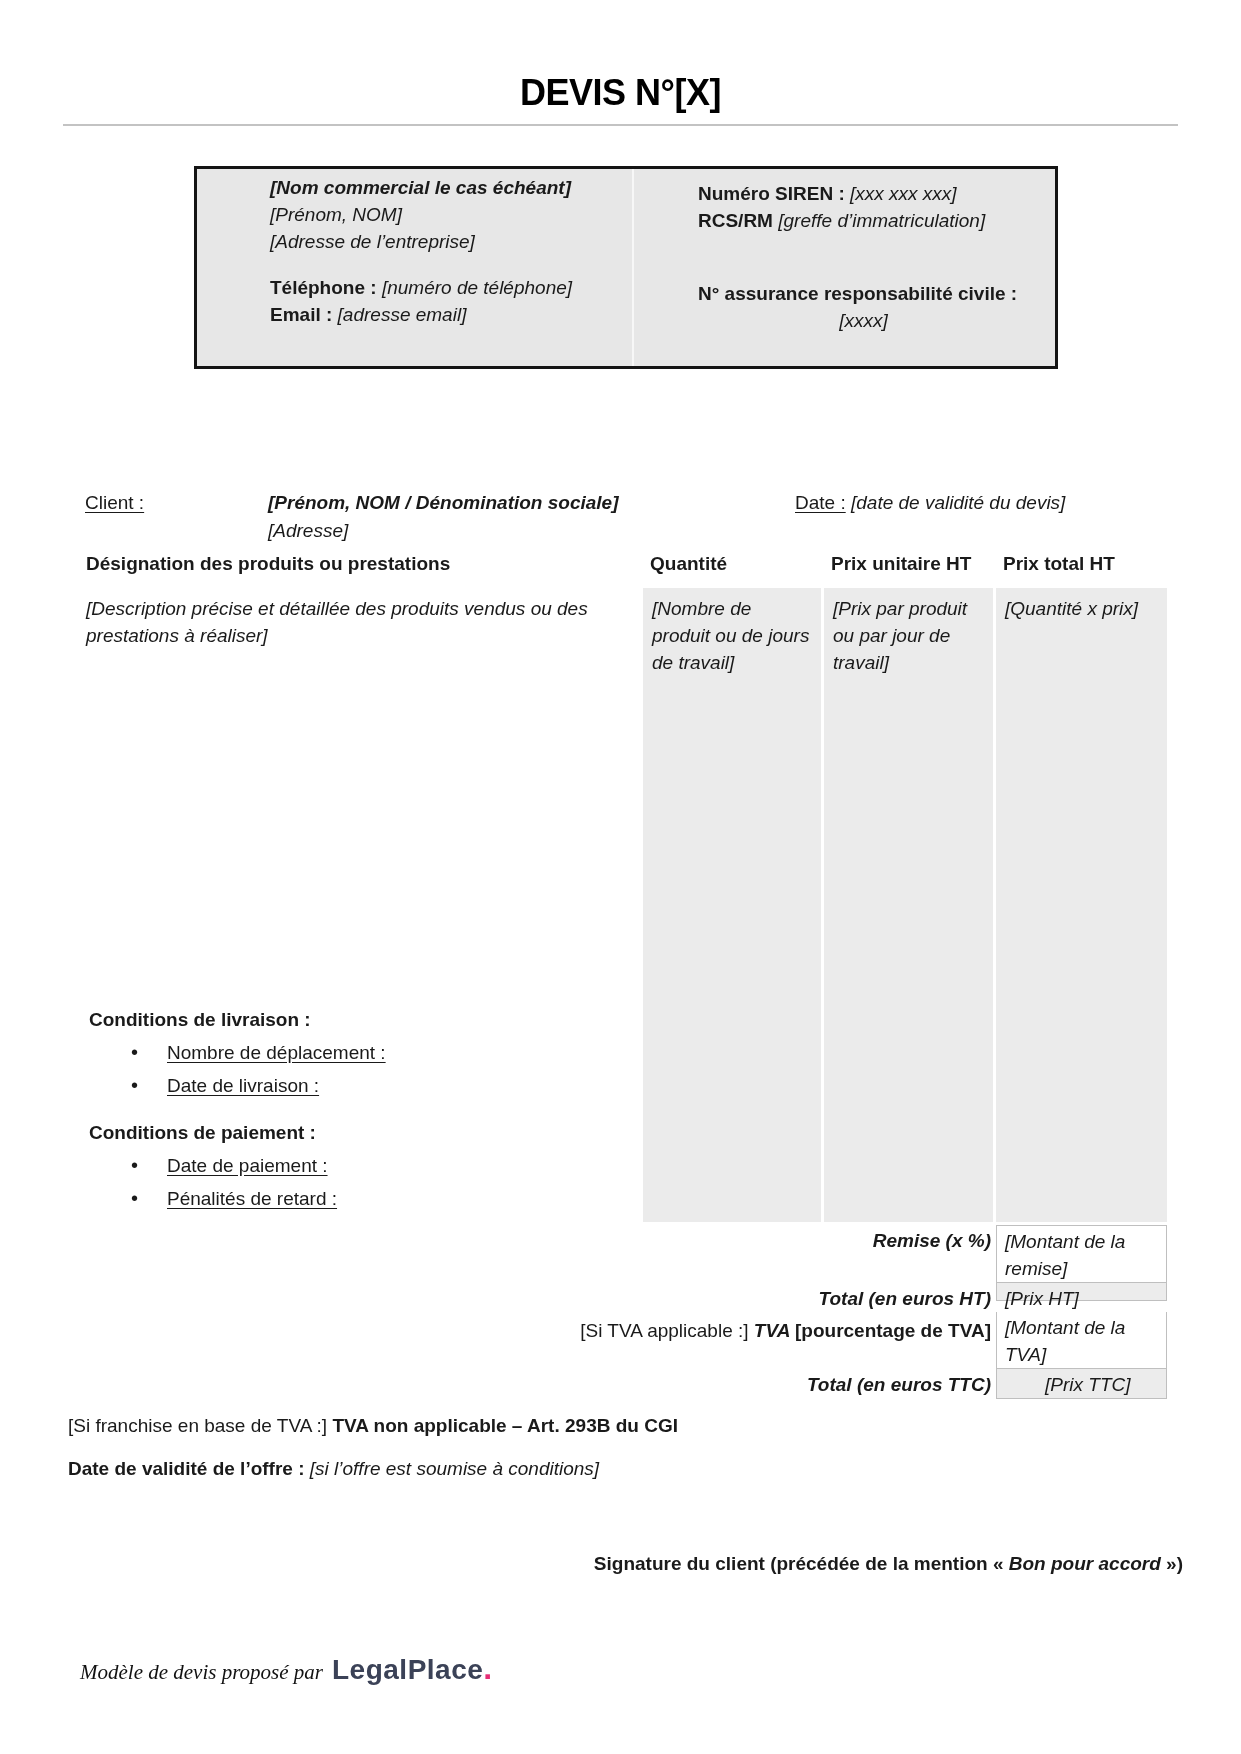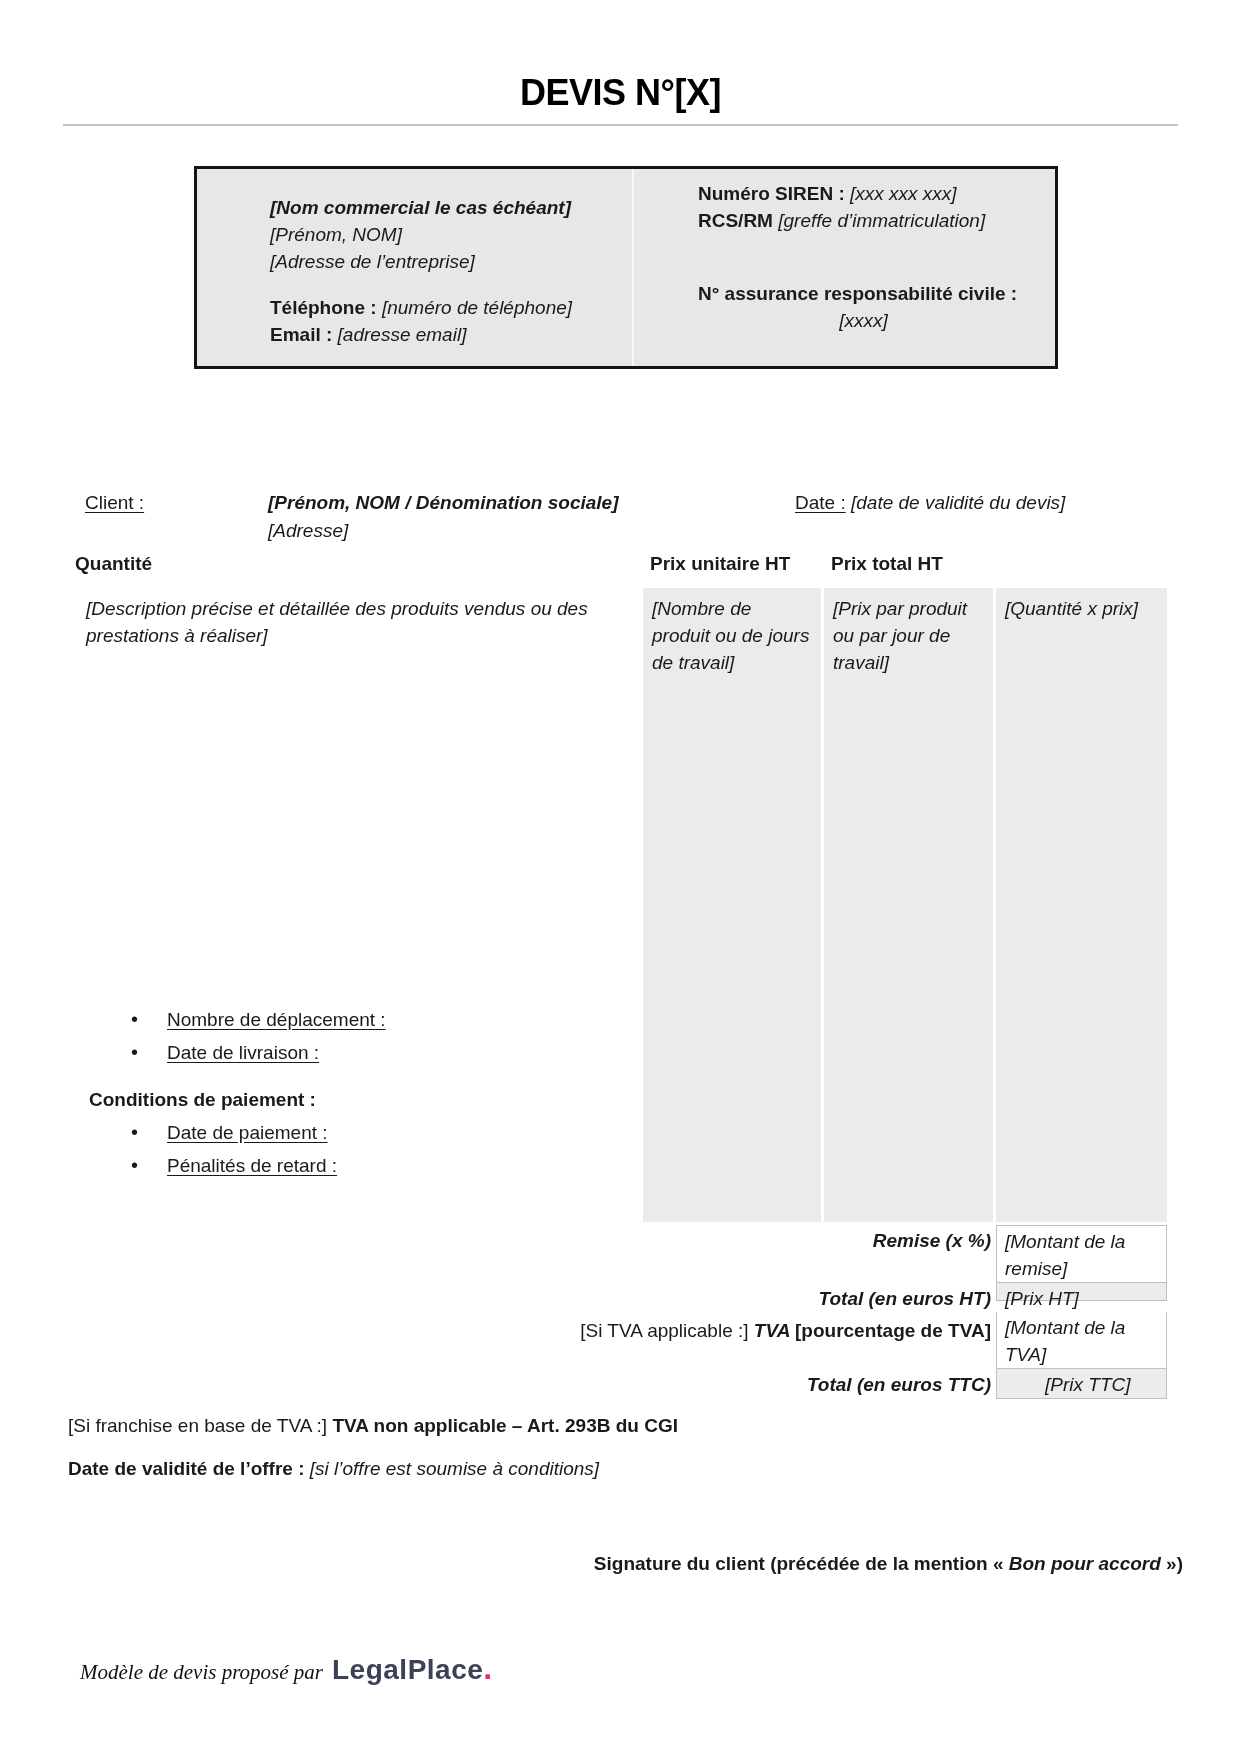--- a/index.html
+++ b/index.html
@@ -18,21 +18,21 @@
   .bi{font-weight:700;font-style:italic;}
   .u{text-decoration:underline;text-underline-offset:3px;}
   
   .title{position:absolute;top:72px;left:0;width:100%;text-align:center;
     font-size:36px;font-weight:700;letter-spacing:-.5px;color:#000;}
   .title-rule{position:absolute;top:124px;left:63px;width:1115px;height:2px;background:var(--rule_gray);}
   
   .company-box{position:absolute;left:194px;top:166px;width:864px;height:203px;
     background:var(--box_bg);border:3px solid var(--border_black);display:flex;}
   .company-box p{line-height:27px;white-space:nowrap;}
-  .cbox-left{width:437px;padding:25px 10px 0 73px;border-right:2px solid #f7f7f7;}
+  .cbox-left{width:437px;padding:5px 10px 0 73px;border-right:2px solid #f7f7f7;}
   .cbox-right{flex:1;padding:11px 26px 0 64px;}
   .spacer-s{height:19px;}
   .spacer-m{height:27px;}
   .center{text-align:center;white-space:nowrap;}
   
   .client-zone{position:absolute;left:0;top:0;width:100%;}
   .client-label{position:absolute;left:85px;top:489px;line-height:27px;}
   .client-name{position:absolute;left:268px;top:489px;line-height:28px;}
   .client-date{position:absolute;left:795px;top:489px;line-height:27px;white-space:nowrap;}
   
@@ -104,28 +104,30 @@
     <span class="client-label u">Client :</span>
     <div class="client-name">
       <p class="bi">[Prénom, NOM / Dénomination sociale]</p>
       <p class="i">[Adresse]</p>
     </div>
     <p class="client-date"><span class="u">Date :</span><span class="i"> [date de validité du devis]</span></p>
   </section>
 
   <section class="items-table">
     <div class="tgrid thead">
+      <div class="hc hc1">Désignation des produits ou prestations</div>
       <div class="hc hc2">Quantité</div>
       <div class="hc hc3">Prix unitaire HT</div>
       <div class="hc hc4">Prix total HT</div>
     </div>
     <div class="tgrid tbody">
       <div class="cell cell-desc">
         <p class="i">[Description précise et détaillée des produits vendus ou des prestations à réaliser]</p>
         <div class="conditions">
+          <p class="cond-title">Conditions de livraison :</p>
           <ul>
             <li>
                 <span class="bullet">•</span>
                 <span class="u">Nombre de déplacement :</span>
               </li>
             <li>
                 <span class="bullet">•</span>
                 <span class="u">Date de livraison :</span>
               </li>
           </ul>

